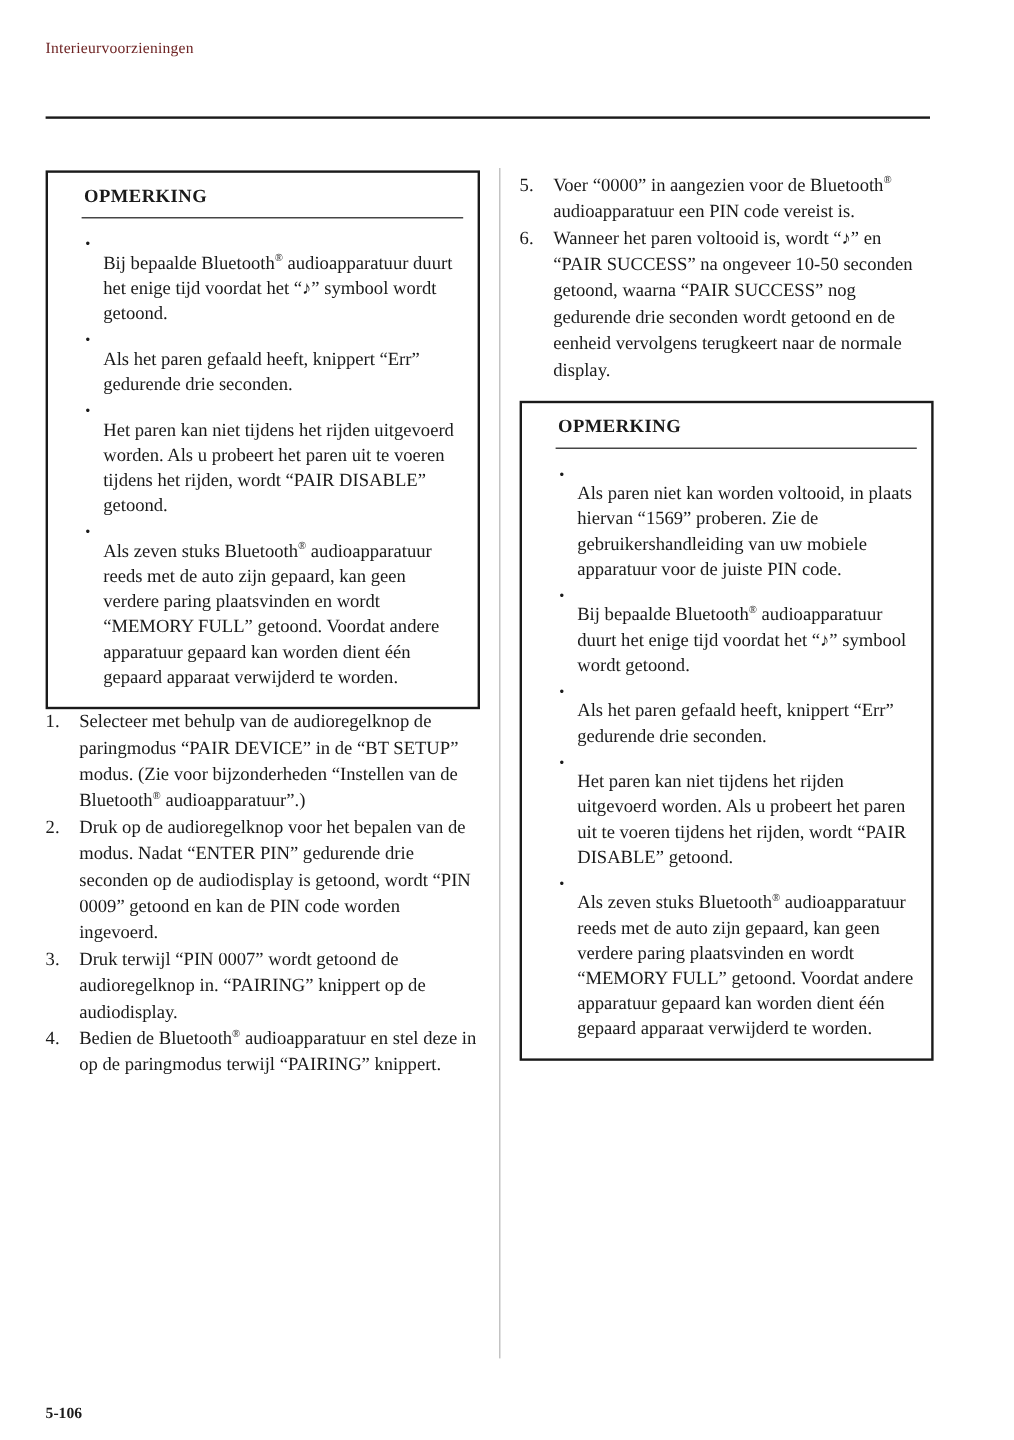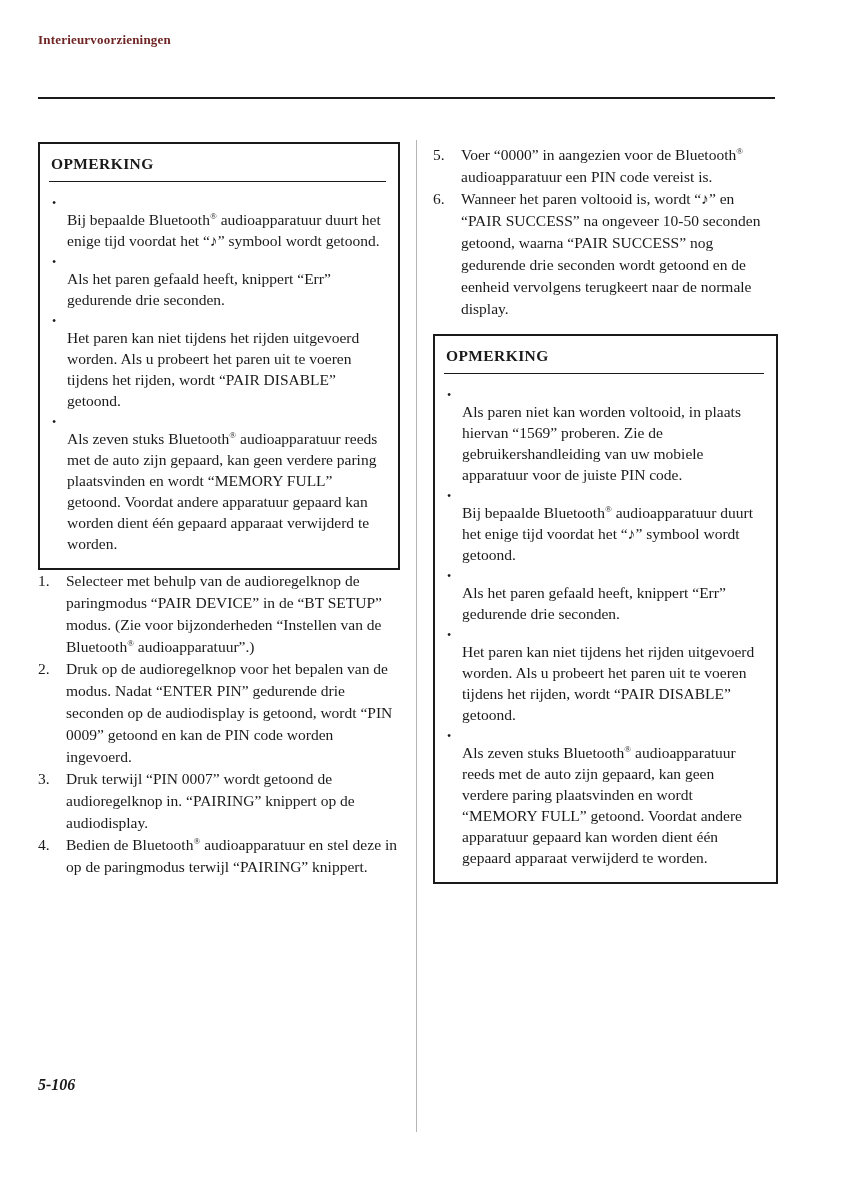--- a/index.html
+++ b/index.html
@@ -6,33 +6,33 @@
   html, body { background:#ffffff; }
   body {
     width:845px; height:1200px;
     font-family:"Liberation Serif", serif;
     color:var(--text, #1a1a1a);
   }
   .page { position:relative; width:845px; height:1200px; overflow:hidden; background:#ffffff; }
 
   
   .header { position:absolute; left:38px; top:32px; width:737px; }
-  .section-label { font-size:13px; font-weight:bold; color:var(--accent, #6e2424); letter-spacing:0.2px; }
+  .section-label { font-size:13px; font-weight:normal; color:var(--accent, #6e2424); letter-spacing:0.2px; }
   .page-title { font-size:28px; font-weight:bold; margin-top:4px; color:var(--text, #1a1a1a); }
   .title-rule { position:absolute; left:38px; top:97px; width:737px; height:2px; background:var(--text, #1a1a1a); }
 
   
   .col-divider { position:absolute; left:416px; top:140px; height:992px; width:1px; background:var(--divider, #b5b5b5); }
 
   
   .col-left  { position:absolute; left:38px;  top:142px; width:362px; }
   .col-right { position:absolute; left:433px; top:142px; width:345px; }
 
   
-  .note-box { border:2px solid var(--text, #1a1a1a); padding:9px 12px 14px 9px; background:#ffffff; }
+  .note-box { border:2px solid var(--text, #1a1a1a); padding:9px 12px 14px 28px; background:#ffffff; }
   .note-title {
     font-weight:bold; font-size:15.5px; letter-spacing:0.4px;
     padding:2px 0 8px 2px;
     border-bottom:1px solid var(--text, #1a1a1a);
     margin-bottom:10px;
   }
 
   .bullet-item { display:flex; font-size:15.5px; line-height:21px; }
   .bullet-marker { flex:0 0 18px; width:18px; font-size:12px; padding-left:3px; padding-top:1px; }
   .bullet-text { flex:1;margin-top:17px; }
@@ -44,21 +44,21 @@
   .step-item { display:flex; font-size:15.5px; line-height:22px; }
   .step-num  { flex:0 0 28px; width:28px; }
   .step-text { flex:1; }
 
   sup.reg { font-size:9px; line-height:0; vertical-align:super; }
 
   .right-steps { margin-top:2px; }
   .note-box-right { margin-top:14px; }
 
   
-  .footer { position:absolute; left:38px; top:1076px; font-weight:bold; font-size:16px;font-style:italic; }
+  .footer { position:absolute; left:38px; top:1170px; font-weight:bold; font-size:13px; }
 </style>
 </head>
 <body>
 
 <div class="page">
 
   <div class="header">
     <div class="section-label">Interieurvoorzieningen</div>
   </div>
   <div class="title-rule"></div>

